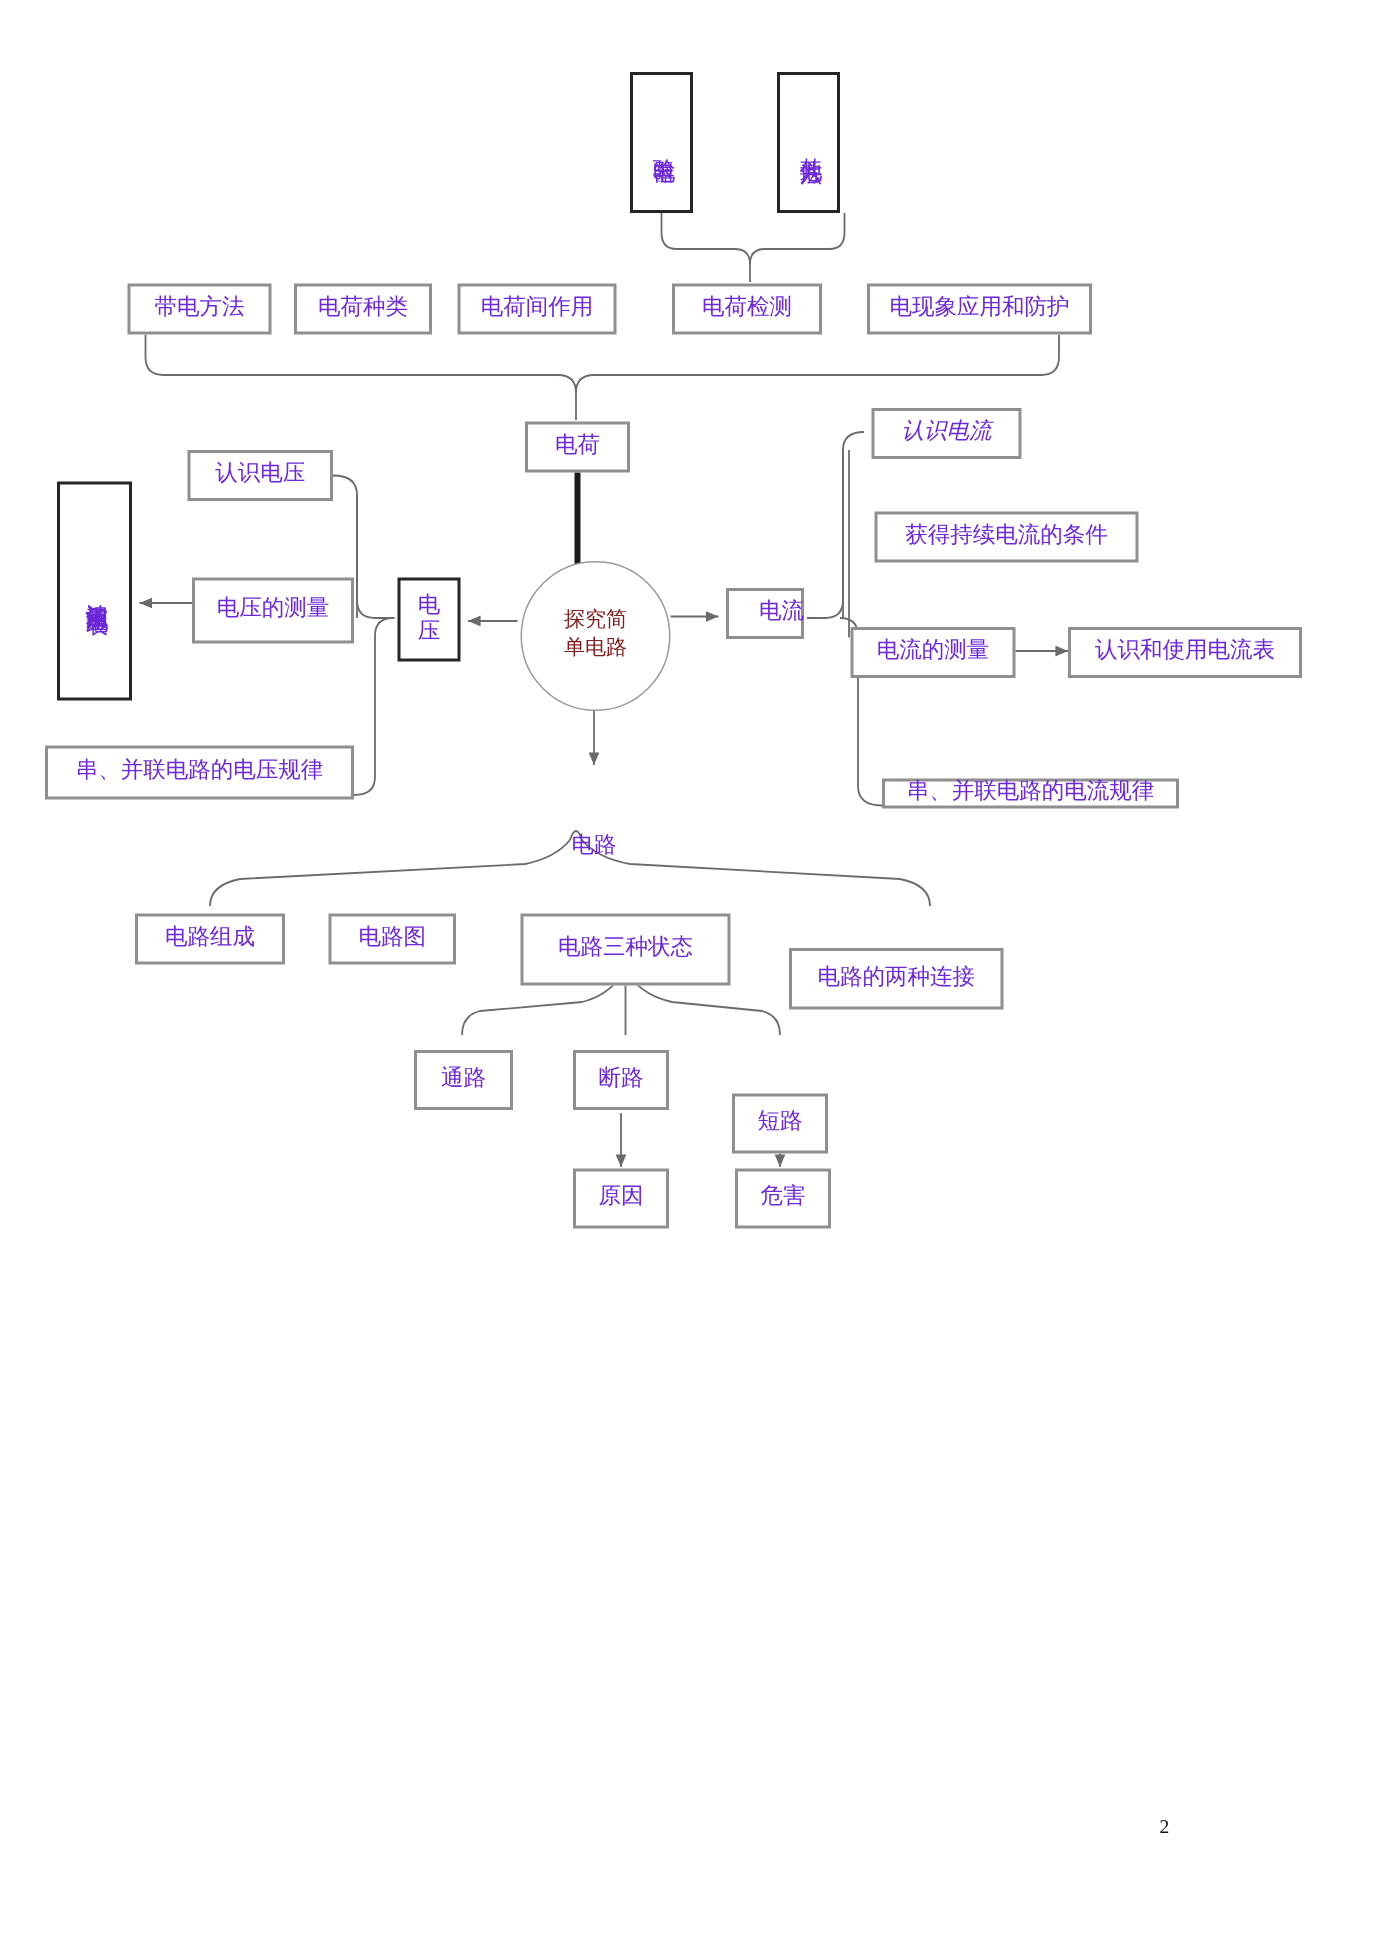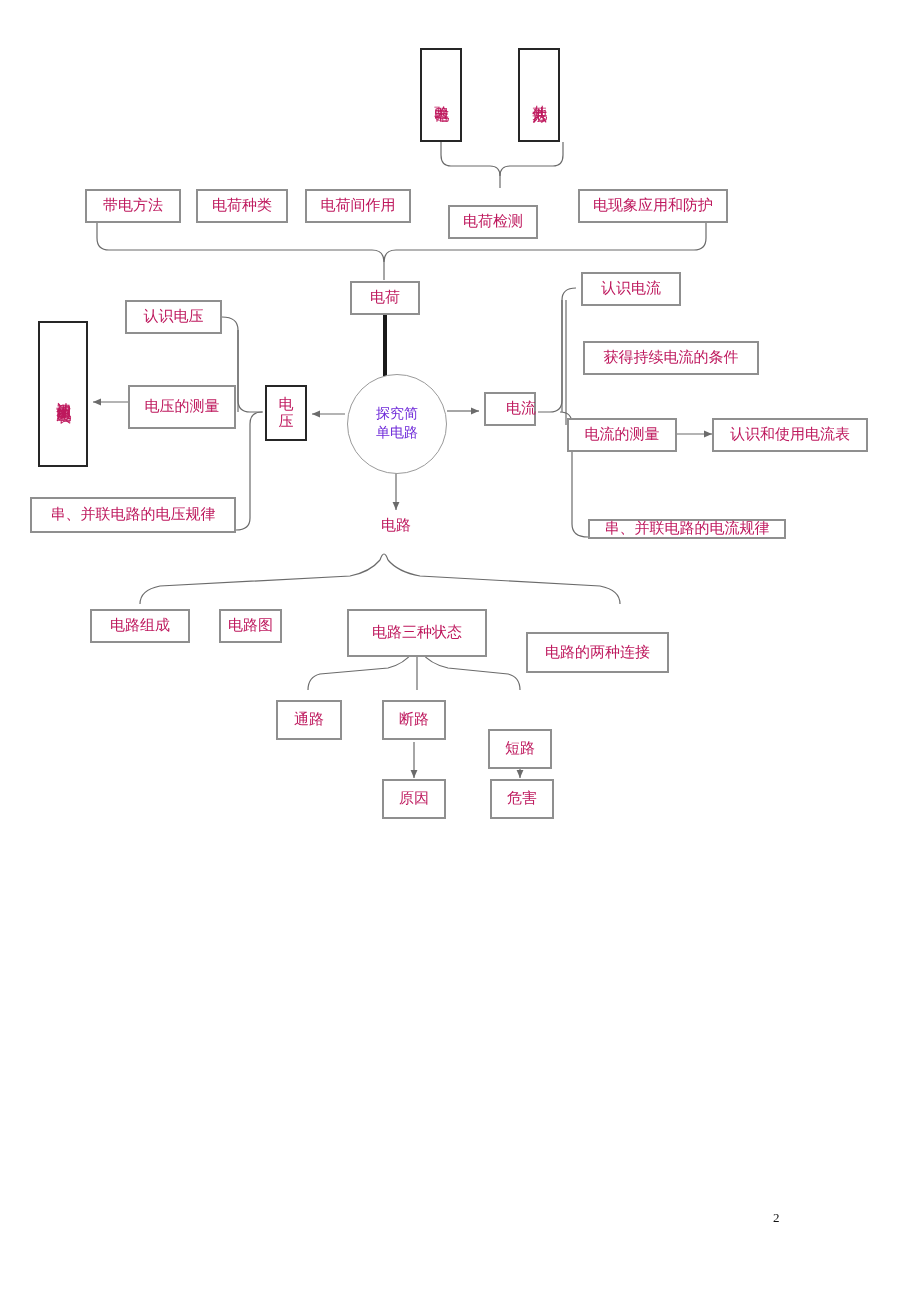--- a/index.html
+++ b/index.html
@@ -8,48 +8,48 @@
     width:920px;height:1302px;position:relative;overflow:hidden;
   }
   #canvas{position:absolute;left:0;top:0;width:920px;height:1302px;}
   svg.wires{position:absolute;left:0;top:0;width:920px;height:1302px;pointer-events:none;}
 
   .node{
     position:absolute;
     box-sizing:border-box;
     display:flex;align-items:center;justify-content:center;
     background:#ffffff;
-    color:#be185d;
+    color:#6d28d9;
     font-size:15px;
     line-height:1.15;
     text-align:center;
     white-space:nowrap;
     z-index:2;
   }
   .box-gray{border:2px solid #8f8f8f;}
   .box-dark{border:2px solid #262626;}
-  .plain{border:none;background:transparent;}
+  .plain{border:none;background:transparent;margin-top:39px;}
 
   .vtext{
     writing-mode:vertical-rl;
     text-orientation:upright;
     white-space:nowrap;
     letter-spacing:1px;
   }
 
   .circle{
     position:absolute;
     border:1px solid #9a9a9a;
     border-radius:50%;
     background:#fff;
     display:flex;align-items:center;justify-content:center;
     text-align:center;
     font-size:14px;
     line-height:1.35;
-    color:#6d28d9;
+    color:#7f1d1d;
     z-index:2;
   }
   .pagenum{
     position:absolute;
     font-size:13px;
     color:#111;
     font-family:"Liberation Serif",serif;
   }
 </style>
 </head>
@@ -123,21 +123,21 @@
 
   <div class="node box-gray" style="left:85px;top:189px;width:96px;height:34px;">
     <span>带电方法</span>
   </div>
   <div class="node box-gray" style="left:196px;top:189px;width:92px;height:34px;">
     <span>电荷种类</span>
   </div>
   <div class="node box-gray" style="left:305px;top:189px;width:106px;height:34px;text-align:right;">
     <span>电荷间作用</span>
   </div>
-  <div class="node box-gray" style="left:448px;top:189px;width:90px;height:34px;margin-top:16px;">
+  <div class="node box-gray" style="left:448px;top:189px;width:100px;height:34px;">
     <span>电荷检测</span>
   </div>
   <div class="node box-gray" style="left:578px;top:189px;width:150px;height:34px;">
     <span>电现象应用和防护</span>
   </div>
 
   <div class="node box-gray" style="left:350px;top:281px;width:70px;height:34px;">
     <span>电荷</span>
   </div>
 
@@ -165,21 +165,21 @@
     <span>串、并联电路的电压规律</span>
   </div>
   <div class="node box-dark" style="left:38px;top:321px;width:50px;height:146px;">
     <span class="vtext">认识和使用电压表</span>
   </div>
 
   <div class="node box-gray" style="left:484px;top:392px;width:52px;height:34px;padding-left:22px;">
     <span>电流</span>
   </div>
 
-  <div class="node box-gray" style="left:581px;top:272px;width:100px;height:34px;">
+  <div class="node box-gray" style="left:581px;top:272px;width:100px;height:34px;font-style:italic;">
     <span>认识电流</span>
   </div>
   <div class="node box-gray" style="left:583px;top:341px;width:176px;height:34px;">
     <span>获得持续电流的条件</span>
   </div>
   <div class="node box-gray" style="left:567px;top:418px;width:110px;height:34px;">
     <span>电流的测量</span>
   </div>
   <div class="node box-gray" style="left:588px;top:519px;width:198px;height:20px;">
     <span>串、并联电路的电流规律</span>
@@ -188,21 +188,21 @@
     <span>认识和使用电流表</span>
   </div>
 
   <div class="node plain" style="left:358px;top:512px;width:76px;height:28px;">
     <span>电路</span>
   </div>
 
   <div class="node box-gray" style="left:90px;top:609px;width:100px;height:34px;">
     <span>电路组成</span>
   </div>
-  <div class="node box-gray" style="left:219px;top:609px;width:63px;height:34px;">
+  <div class="node box-gray" style="left:219px;top:609px;width:85px;height:34px;">
     <span>电路图</span>
   </div>
   <div class="node box-gray" style="left:347px;top:609px;width:140px;height:48px;">
     <span>电路三种状态</span>
   </div>
   <div class="node box-gray" style="left:526px;top:632px;width:143px;height:41px;">
     <span>电路的两种连接</span>
   </div>
 
   <div class="node box-gray" style="left:276px;top:700px;width:66px;height:40px;">

